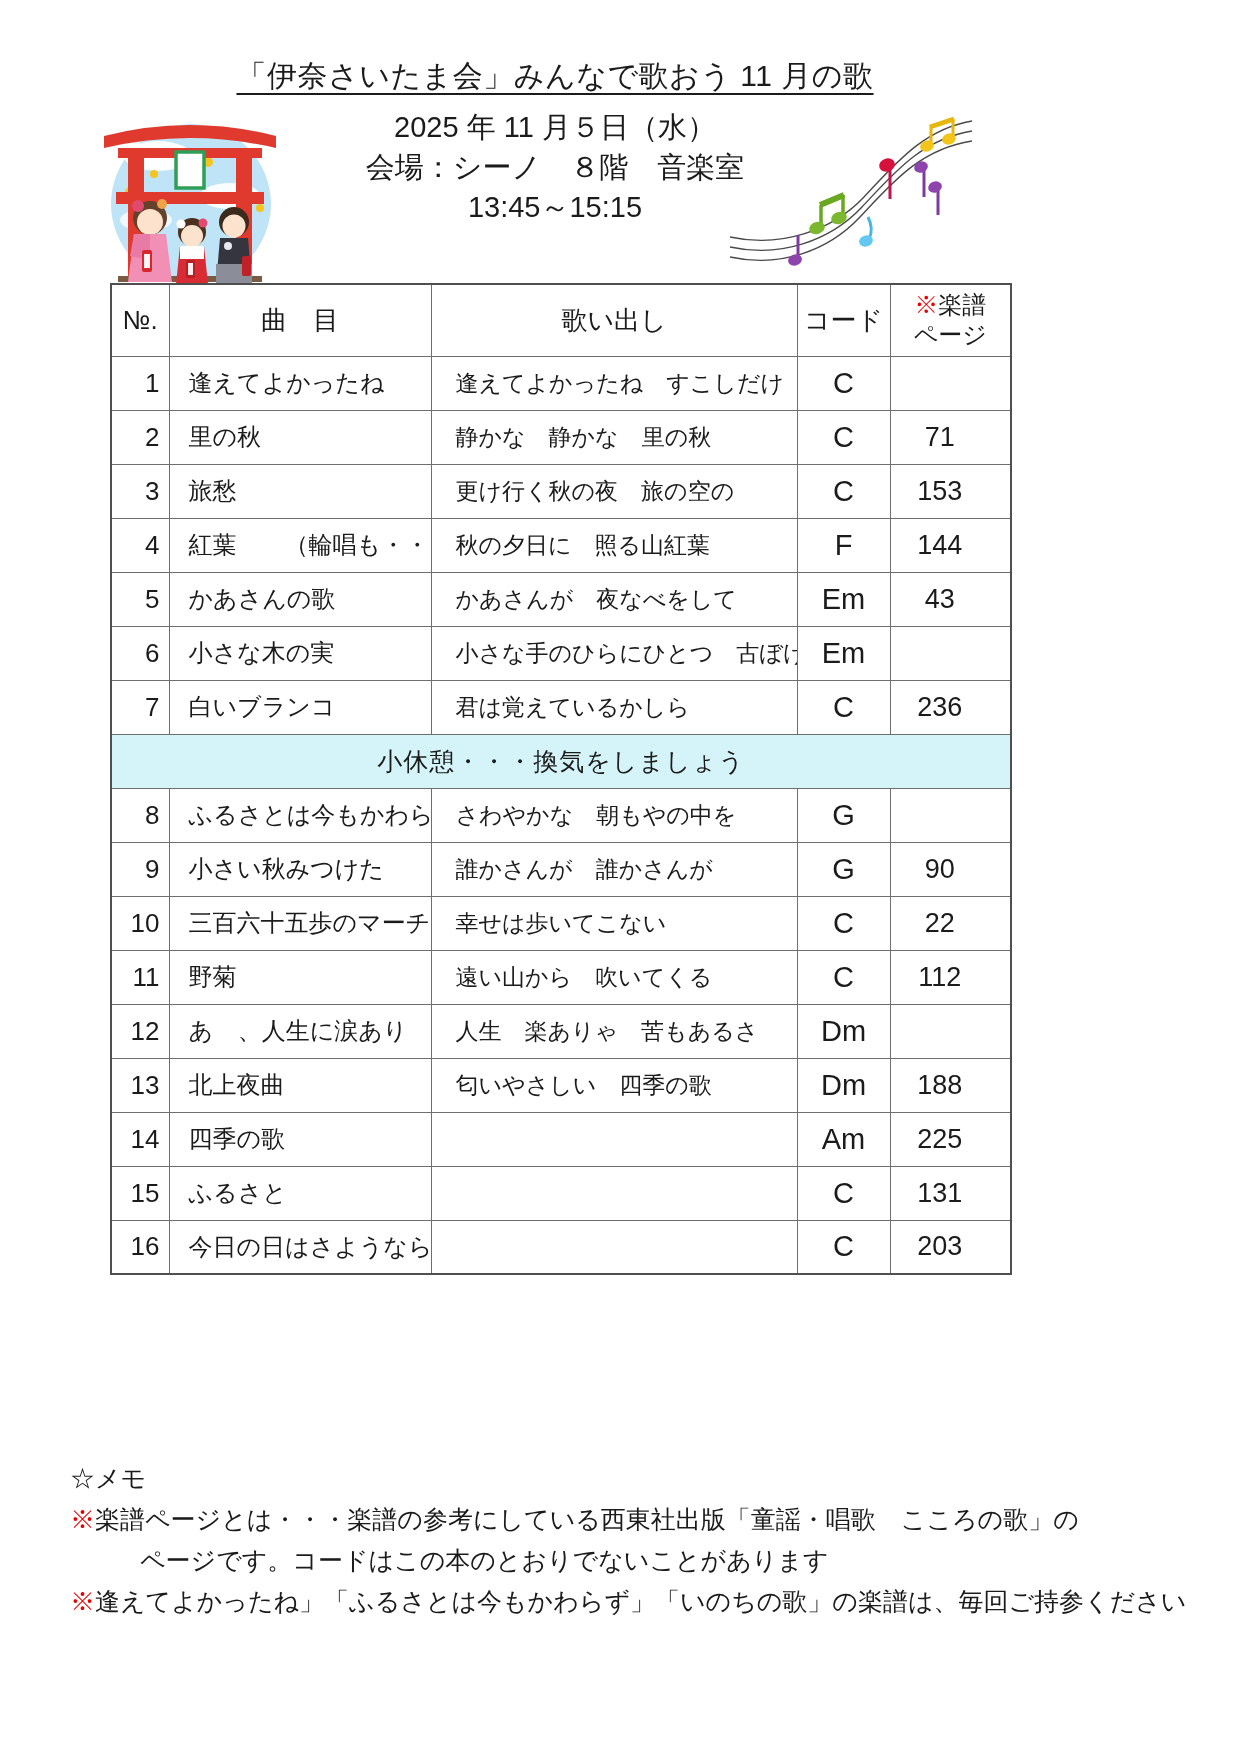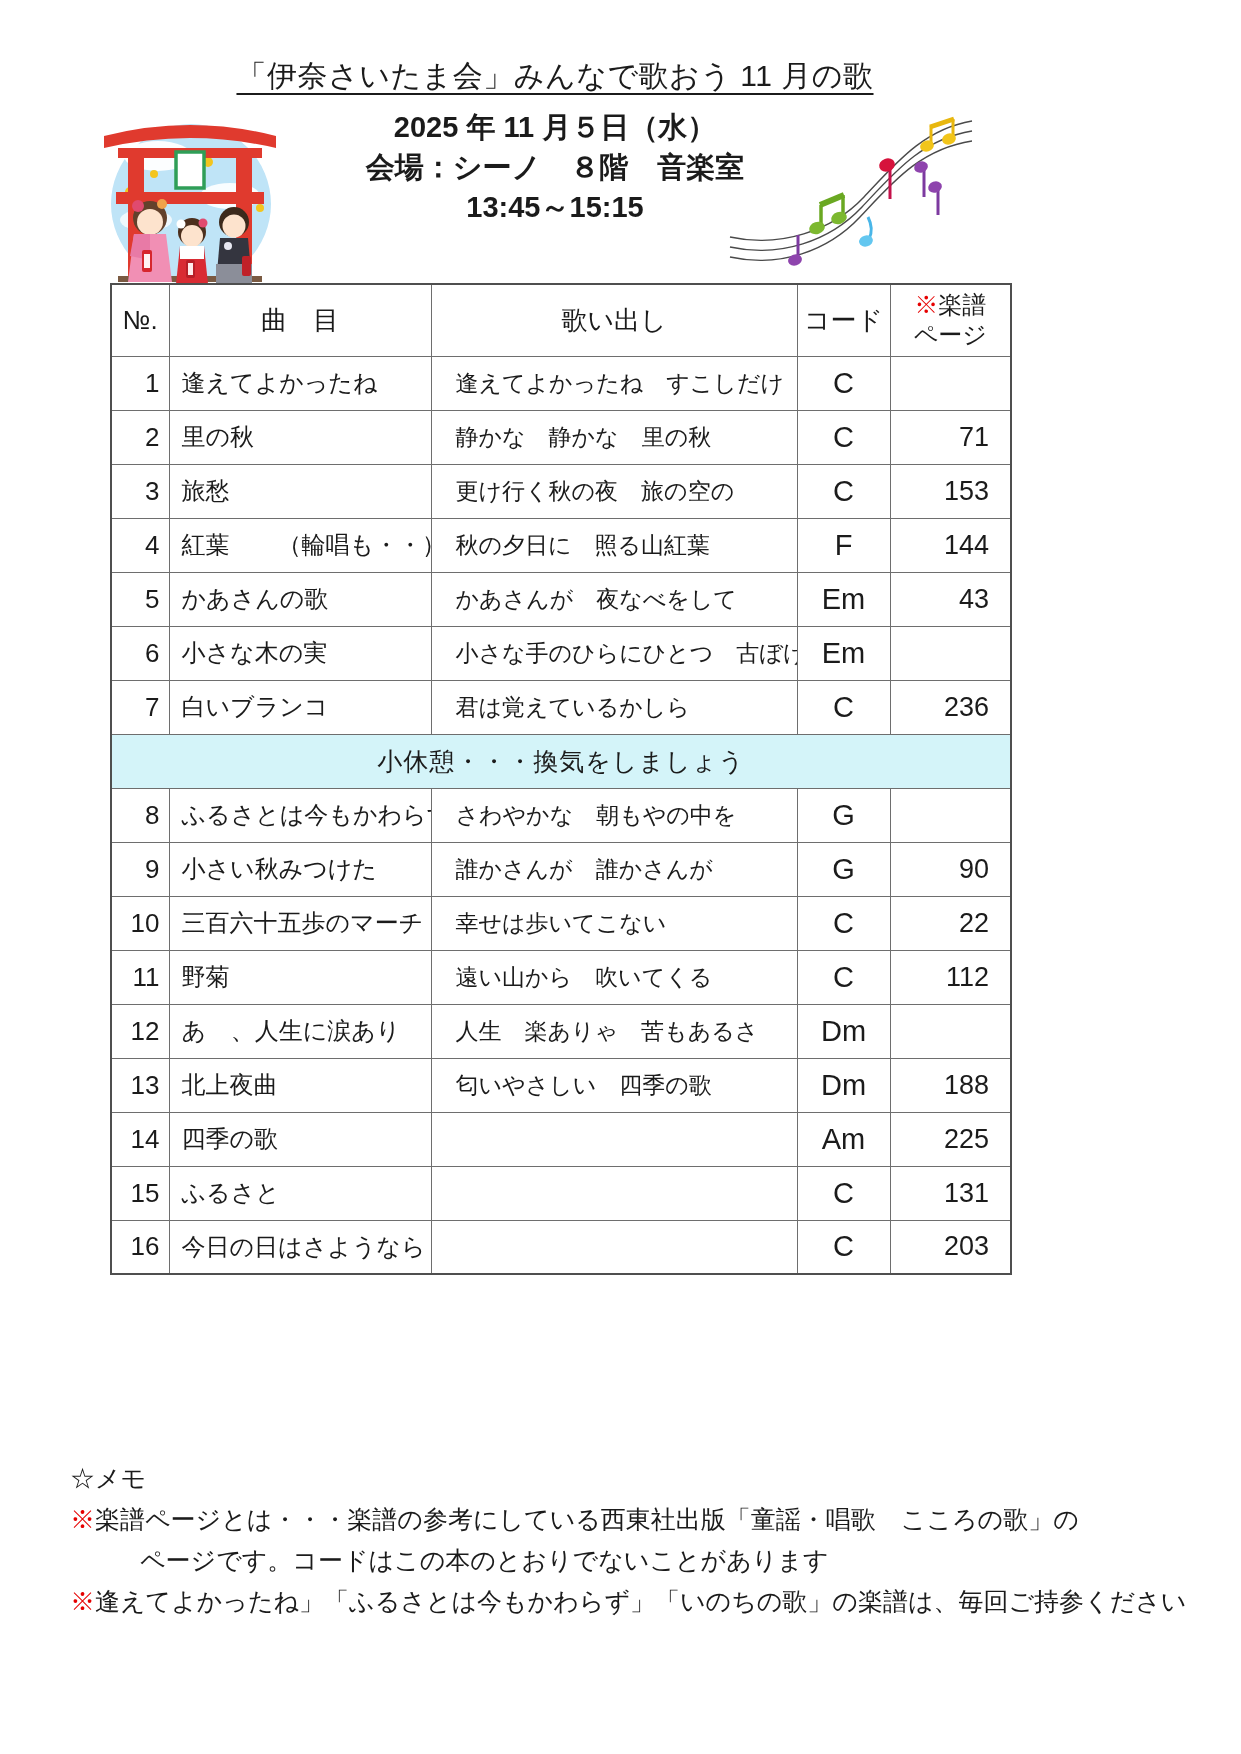--- a/index.html
+++ b/index.html
@@ -10,21 +10,21 @@
   }
   .page { position:absolute; inset:0; background:#fff; }
 
   
   .header { position:absolute; left:160px; top:56px; width:790px; text-align:center; }
   .title {
     font-size:30px; font-weight:500; letter-spacing:0.5px;
     text-decoration:underline; text-underline-offset:7px; text-decoration-thickness:2px;
     margin-bottom:10px; white-space:nowrap;
   }
-  .hline { font-size:29px; line-height:40px; white-space:nowrap;font-weight:bold; }
+  .hline { font-size:29px; line-height:40px; white-space:nowrap; }
 
   
   .torii-wrap { position:absolute; left:88px; top:100px; width:205px; height:192px; }
   .notes-wrap { position:absolute; left:722px; top:105px; width:255px; height:168px; }
   svg { display:block; width:100%; height:100%; }
 
   
   table.songs {
     position:absolute; left:110px; top:283px; width:900px;
     border-collapse:collapse; table-layout:fixed;
@@ -40,24 +40,24 @@
   col.w-chord { width:93px; }
   col.w-page  { width:121px; }
 
   thead tr { height:72px; }
   tbody tr { height:54px; }
 
   th { font-weight:400; font-size:26px; text-align:center; }
   th.col-page { font-size:24px; line-height:30px; }
 
   td.c-no    { font-size:26px; text-align:right; padding-right:9px; }
-  td.c-title { font-size:24px; text-align:left; padding-left:12px; }
+  td.c-title { font-size:24px; text-align:left; padding-left:19px; }
   td.c-open  { font-size:23px; text-align:left; padding-left:24px; }
   td.c-chord { font-size:29px; text-align:center; }
-  td.c-page  { font-size:27px; text-align:right; padding-right:21px; }
+  td.c-page  { font-size:27px; text-align:center; padding-right:21px; }
   td.c-break {
     background: var(--break-bg, #d4f4f9);
     font-size:25px; text-align:center; letter-spacing:1px;margin-left:42px;
   }
   .red { color: var(--accent-red, #e60000); }
 
   
   .memo { position:absolute; left:70px; top:1458px; width:1120px; }
   .memo-line { font-size:25px; line-height:41px; white-space:nowrap; }
   .memo-line.indent { padding-left:70px; }

